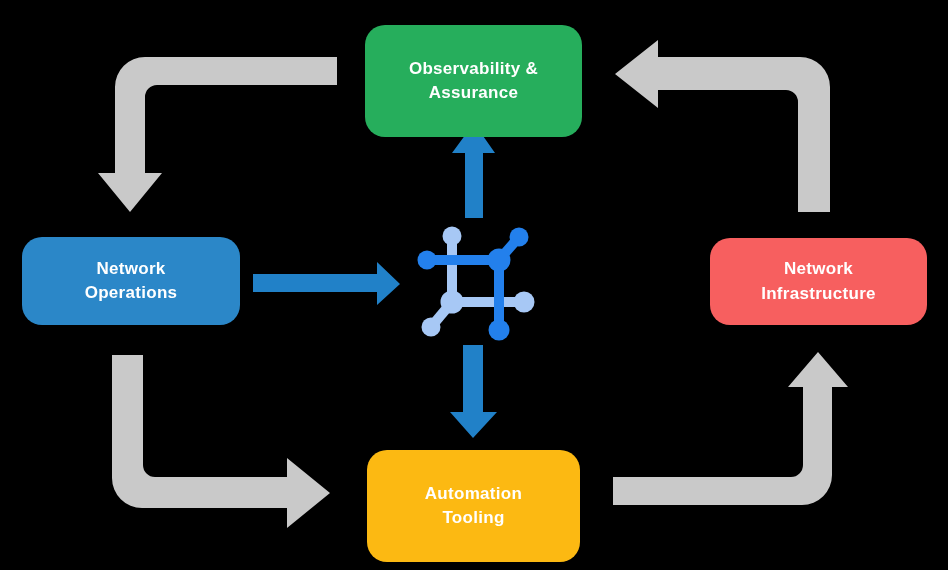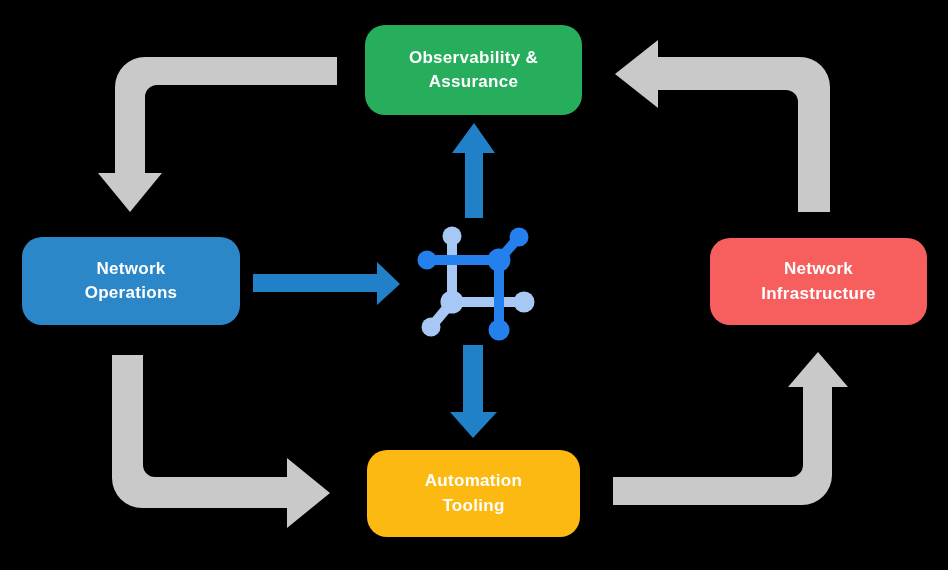--- a/index.html
+++ b/index.html
@@ -14,24 +14,24 @@
     position:absolute;
     display:flex; align-items:center; justify-content:center;
     border-radius:20px;
     text-align:center;
     font-size:17px;
     font-weight:600;
     letter-spacing:0.3px;
     line-height:1.42;
   }
   .node-label { white-space:pre-line; }
-  .node-top    { left:365px; top:25px;  width:217px; height:90px; }
+  .node-top    { left:365px; top:25px;  width:217px; height:112px; }
   .node-left   { left:22px;  top:237px; width:218px; height:88px; }
   .node-right  { left:710px; top:238px; width:217px; height:87px; }
-  .node-bottom { left:367px; top:450px; width:213px; height:87px; }
+  .node-bottom { left:367px; top:450px; width:213px; height:112px; }
 </style>
 </head>
 <body>
 
 <div class="canvas" style="background: rgb(0, 0, 0);">
 
   <svg class="layer" viewBox="0 0 948 570">
 
     <path d="M337 57 L145 57 A30 30 0 0 0 115 87 L115 173 L98 173 L130 212 L162 173 L145 173 L145 97 A12 12 0 0 1 157 85 L337 85 Z" fill="#c9c9c9"></path>
     <path d="M112 355 L143 355 L143 465 A12 12 0 0 0 155 477 L287 477 L287 458 L330 493 L287 528 L287 508 L142 508 A30 30 0 0 1 112 478 Z" fill="#c9c9c9"></path>

